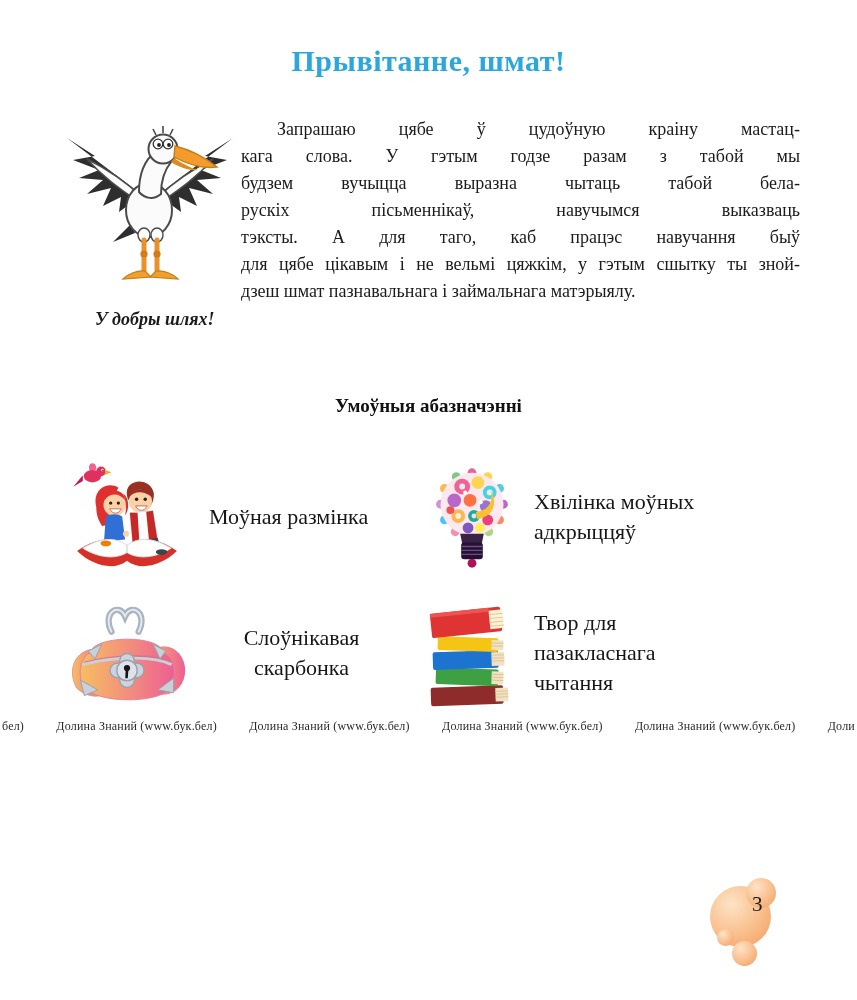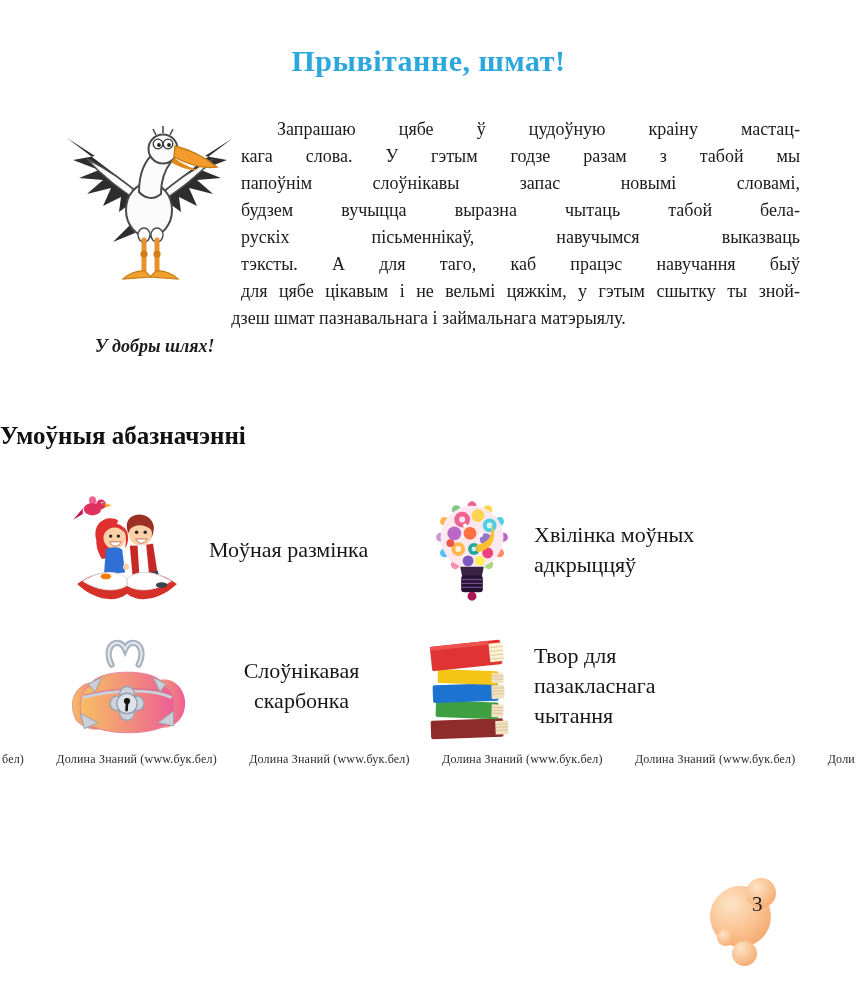--- a/index.html
+++ b/index.html
@@ -17,24 +17,24 @@
     padding-top:44px;margin:0;text-align:center;
     color:var(--title-blue,#2BA7DE);font-size:30px;font-weight:bold;letter-spacing:.5px;
   }
   .intro{
     margin:38px 57px 0 57px;font-size:18px;line-height:27px;
   }
   .stork-float{float:left;width:184px;height:189px;}
   .stork-float svg{display:block;margin-top:2px;}
   .jline{text-align:justify;text-align-last:justify;text-justify:inter-word;white-space:normal;}
   .line-indent{text-indent:36px;}
-  .plainline{text-align:center;}
+  .plainline{text-align:left;}
   .signature{font-weight:bold;font-style:italic;padding-left:38px;margin-top:1px;}
   .legend-heading{
-    margin:62px 0 0 0;font-size:25px;font-weight:bold;color:#111;
+    margin:62px 0 0 0;text-align:center;font-size:19px;font-weight:bold;color:#111;
   }
   .legend-grid{
     margin:40px 30px 0 57px;display:grid;grid-template-columns:365px 1fr;row-gap:16px;
   }
   .legend-item{display:flex;align-items:center;min-height:120px;}
   .legend-icon{flex:0 0 auto;display:flex;align-items:center;justify-content:center;}
   .icon-w140{width:140px;}
   .icon-w100{width:100px;}
   .legend-label{font-size:22px;line-height:30px;margin-left:12px;color:#161616;}
   .label-w180{max-width:185px;text-align:center;}
@@ -103,21 +103,20 @@
           <circle cx="100" cy="136" r="3.6" fill="#d47c17"></circle>
 
           <path d="M88,153 C80,152 71,156 66,161 L94,159 Z" fill="#f0a02f" stroke="#c97c15" stroke-width="1.2"></path>
           <path d="M99,153 C107,152 116,156 121,161 L93,159 Z" fill="#f0a02f" stroke="#c97c15" stroke-width="1.2"></path>
         </svg>
       </span>
     </div>
 
     <div class="jline line-indent">Запрашаю цябе ў цудоўную краіну мастац-</div>
     <div class="jline">кага слова. У гэтым годзе разам з табой мы</div>
-    <div class="jline">папоўнім слоўнікавы запас новымі словамі,</div>
     <div class="jline">будзем вучыцца выразна чытаць табой бела-</div>
     <div class="jline">рускіх пісьменнікаў, навучымся выказваць</div>
     <div class="jline">тэксты. А для таго, каб працэс навучання быў</div>
     <div class="jline">для цябе цікавым і не вельмі цяжкім, у гэтым сшытку ты зной-</div>
     <div class="plainline">дзеш шмат пазнавальнага і займальнага матэрыялу.</div>
     <div class="signature">У добры шлях!</div>
   </div>
 
   <h2 class="legend-heading">Умоўныя абазначэнні</h2>
 

